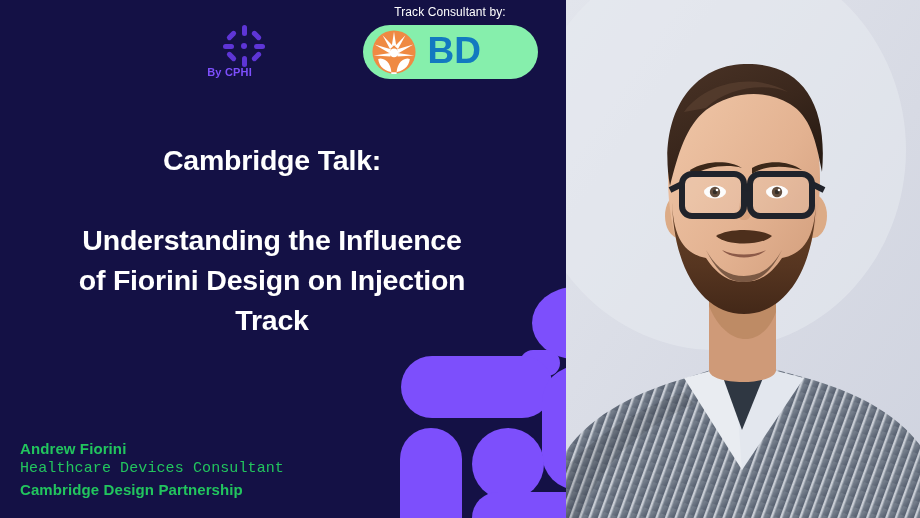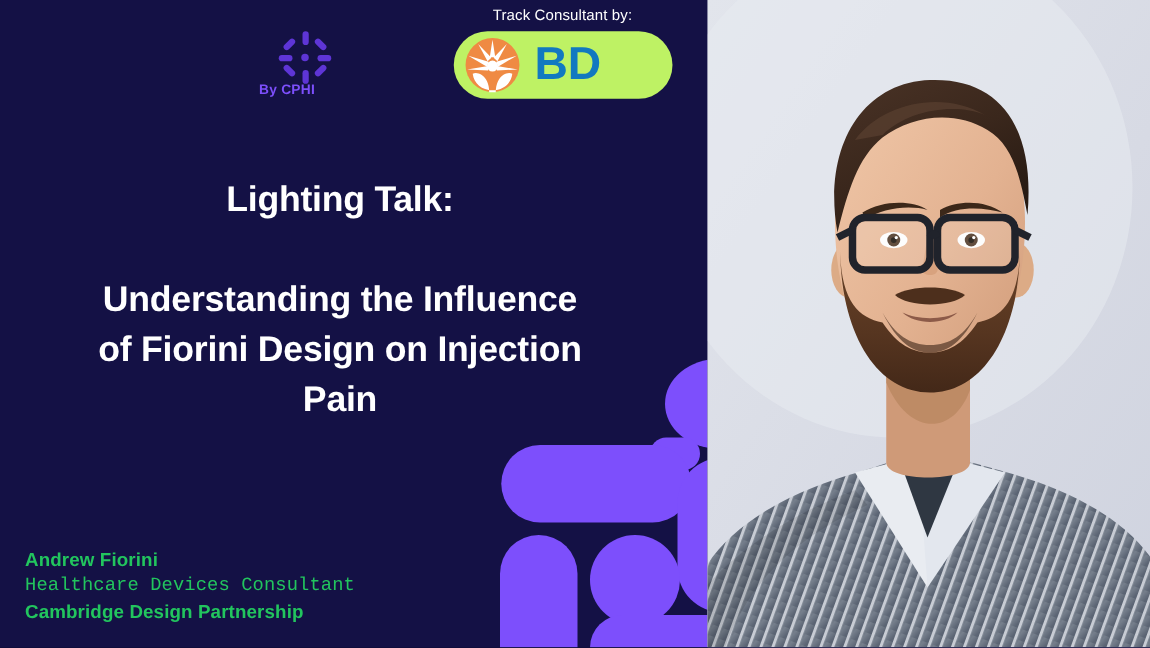--- a/index.html
+++ b/index.html
@@ -88,21 +88,21 @@
   .sponsor-label {
     font-size: 12px;
     color: #ffffff;
     letter-spacing: 0.1px;
     margin-bottom: 6px;
   }
   .bd-pill {
     position: relative;
     width: 175px;
     height: 54px;
-    background: #bef264;
+    background: #86efac;
     border-radius: 27px;
     margin: 0 auto;
     display: flex;
     align-items: center;
   }
   .bd-mark {
     position: relative;
     width: 44px; height: 44px;
     margin-left: 9px;
     flex: none;
@@ -201,25 +201,25 @@
               <circle cx="50" cy="52" r="10"></circle>
               <path d="M14 66 C22 62 33 68 38 76 C44 86 44 96 44 100 L56 100 C56 96 56 86 62 76 C67 68 78 62 86 66 C84 84 69 96 50 96 C31 96 16 84 14 66 Z"></path>
             </g>
           </svg>
         </div>
         <div class="bd-text">BD</div>
       </div>
     </div>
 
     <div class="title">
-      <span>Lighting Talk:</span><br>
+      <span>Cambridge Talk:</span><br>
       <br>
       <span>Understanding the Influence</span><br>
       <span>of Fiorini Design on Injection</span><br>
-      <span>Pain</span>
+      <span>Track</span>
     </div>
 
     <div class="speaker">
       <div class="speaker-name">Andrew Fiorini</div>
       <div class="speaker-role">Healthcare Devices Consultant</div>
       <div class="speaker-company">Cambridge Design Partnership</div>
     </div>
 
   </div>
 

